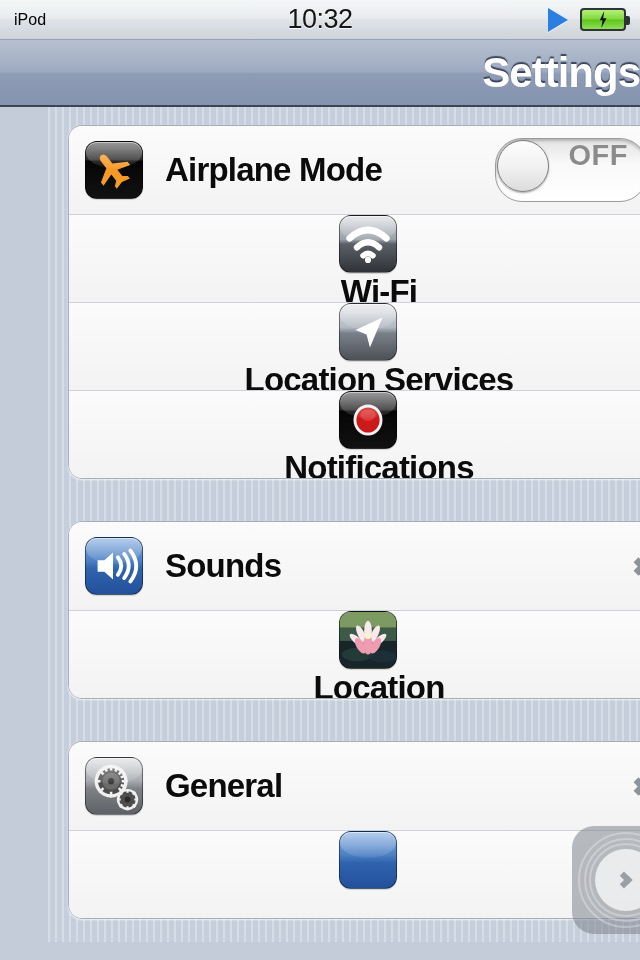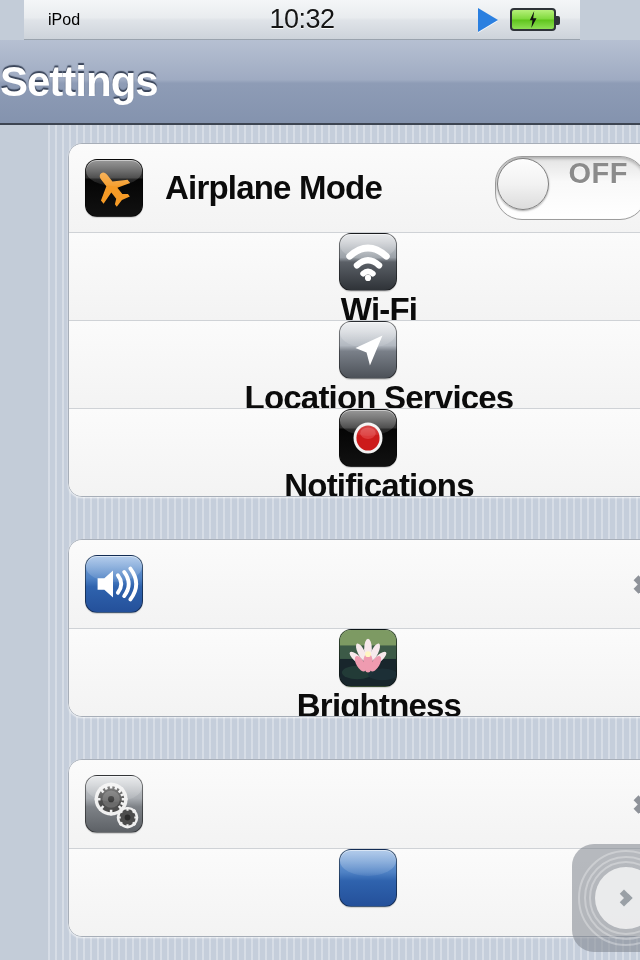--- a/index.html
+++ b/index.html
@@ -13,27 +13,26 @@
   body {
     font-family: "Liberation Sans", sans-serif;
     background: #c3ccd8;
     position: relative;
   }
 
   
   #status-bar {
     position: relative;
     height: 40px;
-    width: 556px;
+    width: 640px;
     background: linear-gradient(to bottom, #f4f6f8 0%, #e9ecef 45%, #dfe3e8 52%, #cdd3da 100%);
     border-bottom: 1px solid #9aa3ad;
     display: flex;
     align-items: center;
-    padding: 0 24px;
-    margin-left: 24px;
+    padding: 0 14px;
   }
   #status-time {
     position: absolute;
     left: 0; right: 0;
     text-align: center;
     font-size: 27px;
     font-weight: normal;
     color: #151515;
     letter-spacing: -0.5px;
     text-shadow: 0 1px 0 rgba(255,255,255,0.9);
@@ -70,27 +69,27 @@
     border-radius: 0 2px 2px 0;
   }
   .bolt {
     width: 10px; height: 17px;
     background: #101010;
     clip-path: polygon(62% 0%, 18% 55%, 45% 55%, 33% 100%, 85% 42%, 52% 42%);
   }
 
   
   #nav-bar {
-    height: 85px;
+    height: 67px;
     width: 640px;
     background: linear-gradient(to bottom, #b6c0d2 0%, #9fabc2 48%, #8e9cb6 52%, #8493ae 100%);
     border-bottom: 2px solid #3d4552;
     display: flex;
     align-items: center;
-    justify-content: flex-start;
+    justify-content: flex-end;
   }
   #nav-title {
     font-size: 42px;
     font-weight: bold;
     color: #ffffff;
     letter-spacing: -1px;
     text-shadow: 0 -2px 1px rgba(40,50,70,0.85);
   }
 
   
@@ -344,20 +343,21 @@
       <div class="row-icon ic-blue glossy">
         <svg class="icon-svg" viewBox="0 0 58 58" aria-hidden="true">
           <path d="M12 23 h7 l9 -8 v28 l-9 -8 h-7 z" fill="#ffffff"></path>
           <g fill="none" stroke="#ffffff" stroke-linecap="round">
             <path d="M33 20 q7 9 0 18" stroke-width="4"></path>
             <path d="M39.5 16.5 q9.5 12.5 0 25" stroke-width="4"></path>
             <path d="M46 13 q12 16 0 32" stroke-width="4"></path>
           </g>
         </svg>
       </div>
+      <div class="row-label">Sounds</div>
       <div class="row-right">
         <span class="row-value"></span>
         <span class="chevron"></span>
       </div>
     </div>
 
 
     <div class="row">
       <div class="row-icon ic-wall">
         <svg class="icon-svg" viewBox="0 0 58 58" aria-hidden="true">
@@ -374,21 +374,21 @@
             <ellipse cx="41" cy="29" rx="3.4" ry="9" transform="rotate(48 41 29)"></ellipse>
           </g>
           <g fill="#ef9bb0">
             <ellipse cx="29" cy="34" rx="5" ry="10"></ellipse>
             <ellipse cx="21" cy="35" rx="4" ry="9" transform="rotate(-30 21 35)"></ellipse>
             <ellipse cx="37" cy="35" rx="4" ry="9" transform="rotate(30 37 35)"></ellipse>
           </g>
           <circle cx="29" cy="25" r="3" fill="#fff6c2"></circle>
         </svg>
       </div>
-      <div class="row-label">Brightness</div>
+      <div class="row-label">Location</div>
       <div class="row-right">
         <span class="row-value"></span>
         <span class="chevron"></span>
       </div>
     </div>
 
   </div>
 
   <div class="group last">
 
@@ -425,20 +425,21 @@
             <line x1="54" y1="43" x2="50" y2="43"></line>
             <line x1="51" y1="51" x2="48.5" y2="48"></line>
             <line x1="43" y1="54" x2="43" y2="50"></line>
             <line x1="35" y1="51" x2="37.5" y2="48"></line>
             <line x1="32" y1="43" x2="36" y2="43"></line>
             <line x1="35" y1="35" x2="37.5" y2="38"></line>
           </g>
           <circle cx="43" cy="43" r="3" fill="#2b2b2b"></circle>
         </svg>
       </div>
+      <div class="row-label">General</div>
       <div class="row-right">
         <span class="row-value"></span>
         <span class="chevron"></span>
       </div>
     </div>
 
     <div class="row">
       <div class="row-icon ic-blue glossy"></div>
       <div class="row-label"></div>
     </div>

